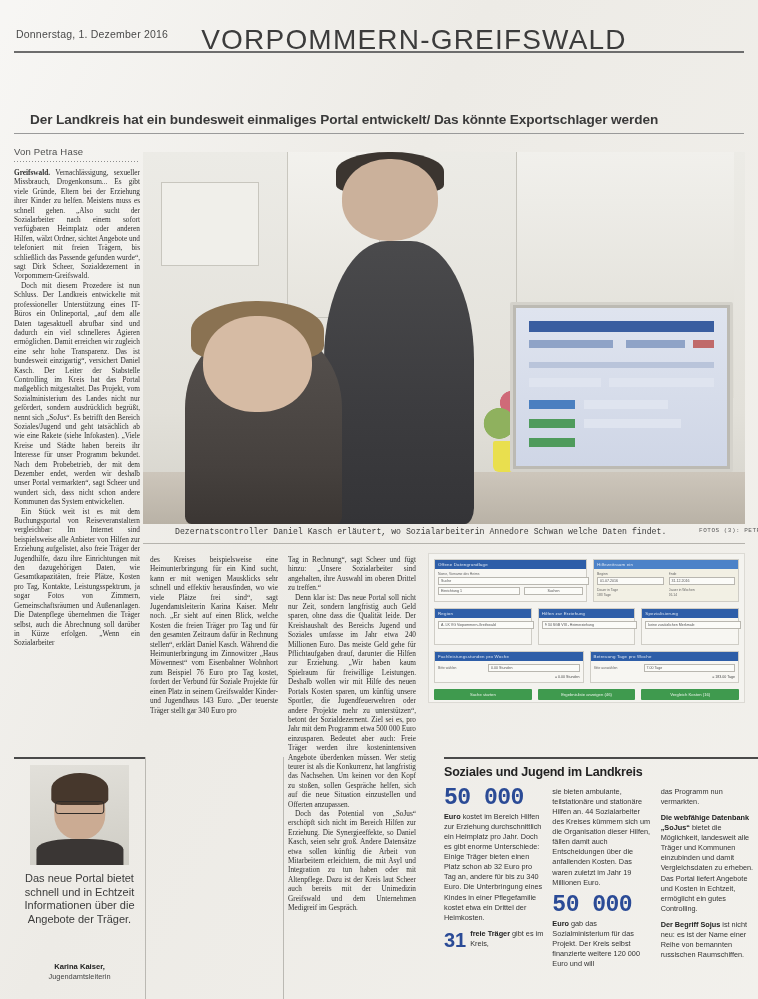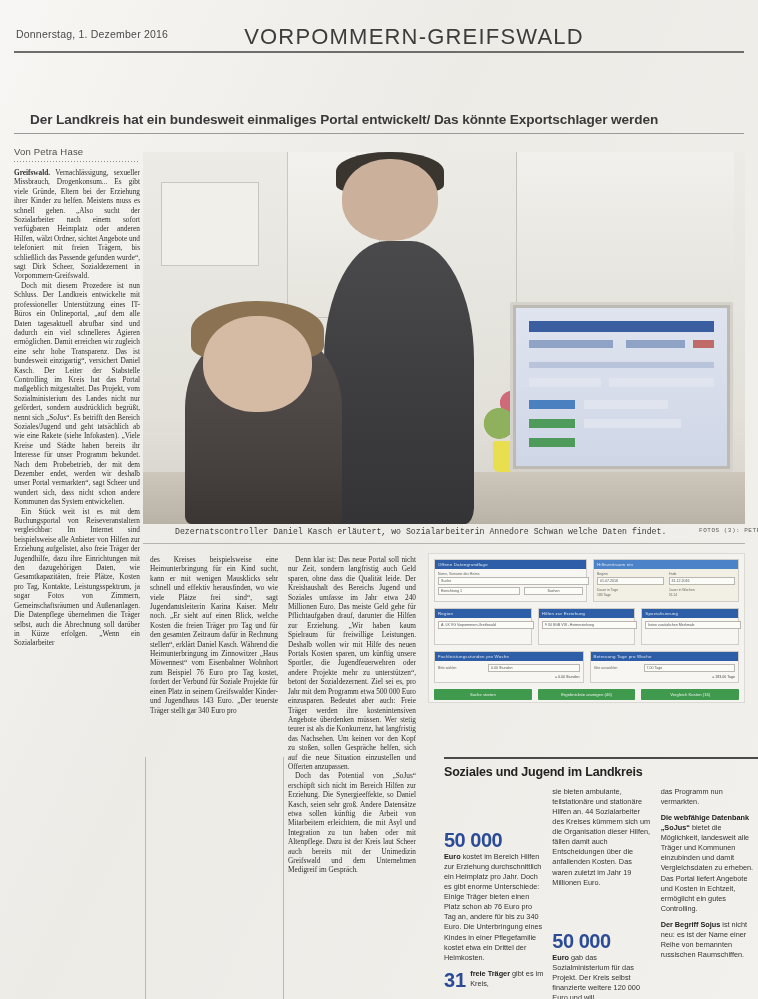--- a/index.html
+++ b/index.html
@@ -22,21 +22,21 @@
     position:absolute;left:14px;top:24px;width:730px;height:34px;
   }
   .mast-date{
     position:absolute;left:2px;top:4px;
     font-family:"Liberation Sans",sans-serif;
     font-size:10.5px;letter-spacing:.2px;color:#4a4a4a;
   }
   .mast-title{
     position:absolute;left:0;top:0;width:730px;text-align:center;
     font-family:"Liberation Sans",sans-serif;
-    font-size:22px;font-weight:400;letter-spacing:1.2px;color:#3c3c3c;
+    font-size:28px;font-weight:400;letter-spacing:1.2px;color:#3c3c3c;
     padding-left:70px;box-sizing:border-box;
   }
   .mast-rule{
     position:absolute;left:0;top:27px;width:730px;height:2px;background:#6d6d6d;
   }
   
   .headline{
     position:absolute;left:30px;top:62px;width:716px;
     font-family:"Liberation Serif",serif;
     font-weight:700;font-size:37px;line-height:1.05;
@@ -152,23 +152,23 @@
   .info-cols{
     position:absolute;left:0;top:30px;width:317px;height:212px;
     display:flex;gap:8px;
   }
   .info-col{
     flex:1;min-width:0;
     font-family:"Liberation Sans",sans-serif;
     font-size:7.3px;line-height:1.38;color:#333;
   }
   .bignum{
-    font-family:Liberation Sans, sans-serif;
-    font-weight:700;font-size:20px;line-height:1;
-    color:#2b4b96;letter-spacing:-.5px;margin-bottom:2px;margin-top:43px;
+    font-family:Liberation Mono, monospace;
+    font-weight:700;font-size:23px;line-height:1;
+    color:#2b4b96;letter-spacing:-.5px;margin-bottom:2px;
   }
   .num-inline{
     font-family:"Liberation Sans",sans-serif;
     font-weight:700;font-size:20px;color:#2b4b96;line-height:1;
     float:left;margin-right:4px;margin-top:1px;
   }
   .info-col b{font-weight:700;color:#222;}
   .info-col p{margin:0 0 6px 0;}
   
   .quote{
@@ -311,20 +311,21 @@
     <span>Dezernatscontroller Daniel Kasch erläutert, wo Sozialarbeiterin Annedore Schwan welche Daten findet.</span>
     <span class="photo-credit">FOTOS (3): PETRA HA</span>
   </div>
   <div class="cap-rule"></div>
 
   <div class="col" id="col2">
     <p class="lead"><span>des Kreises beispielsweise eine Heimunterbringung für ein Kind sucht, kann er mit wenigen Mausklicks sehr schnell und effektiv herausfinden, wo wie viele Plätze frei sind“, sagt Jugendamtsleiterin Karina Kaiser. Mehr noch. „Er sieht auf einen Blick, welche Kosten die freien Träger pro Tag und für den gesamten Zeitraum dafür in Rechnung stellen“, erklärt Daniel Kasch. Während die Heimunterbringung im Zinnowitzer „Haus Möwennest“ vom Eisenbahner Wohnhort zum Beispiel 76 Euro pro Tag kostet, fordert der Verbund für Soziale Projekte für einen Platz in seinem Greifswalder Kinder- und Jugendhaus 143 Euro. „Der teuerste Träger stellt gar 340 Euro pro</span></p>
   </div>
 
   <div class="col" id="col3" style="height:450px;">
+    <p class="lead"><span>Tag in Rechnung“, sagt Scheer und fügt hinzu: „Unsere Sozialarbeiter sind angehalten, ihre Auswahl im oberen Drittel zu treffen.“</span></p>
     <p><span>Denn klar ist: Das neue Portal soll nicht nur Zeit, sondern langfristig auch Geld sparen, ohne dass die Qualität leide. Der Kreishaushalt des Bereichs Jugend und Soziales umfasse im Jahr etwa 240 Millionen Euro. Das meiste Geld gehe für Pflichtaufgaben drauf, darunter die Hilfen zur Erziehung. „Wir haben kaum Spielraum für freiwillige Leistungen. Deshalb wollen wir mit Hilfe des neuen Portals Kosten sparen, um künftig unsere Sportler, die Jugendfeuerwehren oder andere Projekte mehr zu unterstützen“, betont der Sozialdezernent. Ziel sei es, pro Jahr mit dem Programm etwa 500 000 Euro einzusparen. Bedeutet aber auch: Freie Träger werden ihre kostenintensiven Angebote überdenken müssen. Wer stetig teurer ist als die Konkurrenz, hat langfristig das Nachsehen. Um keinen vor den Kopf zu stoßen, sollen Gespräche helfen, sich auf die neue Situation einzustellen und Offerten anzupassen.</span></p>
     <p><span>Doch das Potential von „SoJus“ erschöpft sich nicht im Bereich Hilfen zur Erziehung. Die Synergieeffekte, so Daniel Kasch, seien sehr groß. Andere Datensätze etwa sollen künftig die Arbeit von Mitarbeitern erleichtern, die mit Asyl und Integration zu tun haben oder mit Altenpflege. Dazu ist der Kreis laut Scheer auch bereits mit der Unimedizin Greifswald und dem Unternehmen Medigreif im Gespräch.</span></p>
   </div>
 
   <div class="shot">
     <div class="shot-row">
       <div class="panel" style="flex:1.05;">
         <div class="panel-hdr">Offene Datengrundlage</div>
         <div class="panel-body">
           <div class="lbl">Name, Vorname des Heims</div>
@@ -413,34 +414,47 @@
     </div>
   </div>
 
 
   <div class="infobox">
     <div class="info-rule-top"></div>
     <div class="info-title">Soziales und Jugend im Landkreis</div>
     <div class="info-cols">
       <div class="info-col">
         <div class="bignum">50 000</div>
-        <p><b>Euro</b><span> kostet im Bereich Hilfen zur Erziehung durchschnittlich ein Heimplatz pro Jahr. Doch es gibt enorme Unterschiede: Einige Träger bieten einen Platz schon ab 76 Euro pro Tag an, andere für bis zu 340 Euro. Die Unterbringung eines Kindes in einer Pflegefamilie kostet etwa ein Drittel der Heimkosten.</span></p>
+        <p><b>Euro</b><span> kostet im Bereich Hilfen zur Erziehung durchschnittlich ein Heimplatz pro Jahr. Doch es gibt enorme Unterschiede: Einige Träger bieten einen Platz schon ab 32 Euro pro Tag an, andere für bis zu 340 Euro. Die Unterbringung eines Kindes in einer Pflegefamilie kostet etwa ein Drittel der Heimkosten.</span></p>
         <p><span class="num-inline">31</span><b>freie Träger</b><span> gibt es im Kreis,</span></p>
       </div>
       <div class="info-col">
         <p><span>sie bieten ambulante, teilstationäre und stationäre Hilfen an. 44 Sozialarbeiter des Kreises kümmern sich um die Organisation dieser Hilfen, fällen damit auch Entscheidungen über die anfallenden Kosten. Das waren zuletzt im Jahr 19 Millionen Euro.</span></p>
         <div class="bignum">50 000</div>
         <p><b>Euro</b><span> gab das Sozialministerium für das Projekt. Der Kreis selbst finanzierte weitere 120 000 Euro und will</span></p>
       </div>
       <div class="info-col">
         <p><span>das Programm nun vermarkten.</span></p>
         <p><b>Die webfähige Datenbank „SoJus“</b><span> bietet die Möglichkeit, landesweit alle Träger und Kommunen einzubinden und damit Vergleichsdaten zu erheben. Das Portal liefert Angebote und Kosten in Echtzeit, ermöglicht ein gutes Controlling.</span></p>
         <p><b>Der Begriff Sojus</b><span> ist nicht neu: es ist der Name einer Reihe von bemannten russischen Raumschiffen.</span></p>
       </div>
     </div>
   </div>
 
+  <div class="quote" id="quote1">
+    <div class="q-rule"></div>
+    <div class="q-photo">
+      <div class="pt-bg"></div>
+      <div class="pt-head"></div>
+      <div class="pt-hair"></div>
+      <div class="pt-glass"></div>
+      <div class="pt-body"></div>
+    </div>
+    <div class="q-text">Das neue Portal bietet schnell und in Echtzeit Informationen über die Angebote der Träger.</div>
+    <div class="q-name">Karina Kaiser,</div>
+    <div class="q-role">Jugendamtsleiterin</div>
+  </div>
 
 
   <div class="vrule" style="left:145px;top:757px;height:242px;"></div>
   <div class="vrule" style="left:283px;top:757px;height:242px;"></div>
 
 </div>
 
 </body></html>

